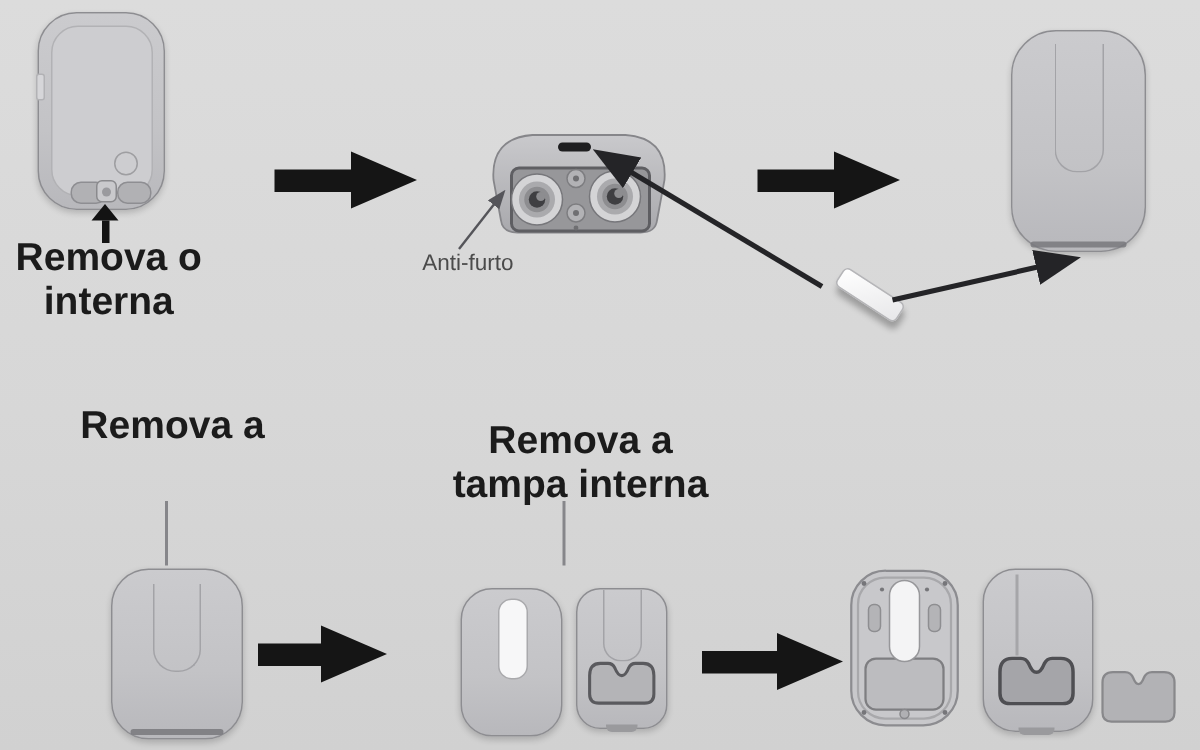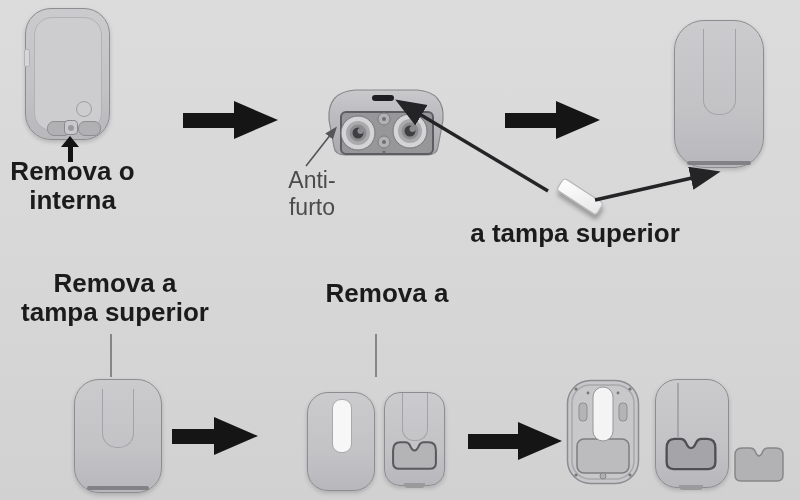--- a/index.html
+++ b/index.html
@@ -15,21 +15,21 @@
     border-top:19px solid transparent;border-bottom:19px solid transparent;}
 
   
   .uparrow{width:18px;height:26px;}
   .uparrow .head{width:0;height:0;margin:0 auto;border-bottom:11px solid #131313;
     border-left:9px solid transparent;border-right:9px solid transparent;}
   .uparrow .shaft{width:5px;height:15px;margin:0 auto;background:#131313;}
 
   
   .lbl{color:#1b1b1b;font-weight:bold;font-size:26px;line-height:29px;text-align:center;}
-  .lbl-muted{color:#4b4b4b;font-weight:normal;font-size:23px;text-align:center;}
+  .lbl-muted{color:#4b4b4b;font-weight:normal;font-size:15px;text-align:center;}
 
   
   .shell{background:linear-gradient(180deg,#cbcbce 0%,#c3c3c6 60%,#b8b8bc 100%);
     border:1px solid #8d8d91;box-shadow:0 2px 4px rgba(0,0,0,0.18);}
   .tab-outline{border:1.5px solid #a3a3a7;border-top:none;border-radius:0 0 15px 15px;}
   .bottom-edge{position:absolute;bottom:2px;left:14%;width:72%;height:4px;
     background:#78787c;border-radius:2px;opacity:.85;}
 
   
   .innerA{background:#cdcdd0;border:1px solid #b2b2b5;border-radius:18px;}
@@ -121,40 +121,39 @@
   </div>
 
   <div class="abs shell" style="left:674px;top:20px;width:88px;height:146px;border-radius:30px;">
     <div class="abs tab-outline" style="left:28px;top:8px;width:31px;height:85px;"></div>
     <div class="bottom-edge"></div>
   </div>
 
   <div class="abs tool" style="left:556px;top:189px;width:46px;height:13px;"></div>
 
   <div class="abs lbl" style="left:390px;top:219px;width:370px;">
-    <div>a tampa superior</div>
   </div>
 
   <div class="abs lbl" style="left:15px;top:269px;width:200px;">
     <div>Remova a</div>
-    <div>tampa superior</div>
   </div>
 
   <div class="abs shell" style="left:74px;top:379px;width:86px;height:112px;border-radius:25px;">
     <div class="abs tab-outline" style="left:27px;top:9px;width:30px;height:58px;"></div>
     <div class="bottom-edge"></div>
   </div>
 
   <div class="abs barrow" style="left:172px;top:417px;width:86px;height:38px;">
     <div class="shaft"></div>
     <div class="head"></div>
   </div>
 
   <div class="abs lbl" style="left:287px;top:279px;width:200px;">
     <div>Remova a</div>
+    <div>tampa interna</div>
   </div>
 
   <div class="abs shell" style="left:307px;top:392px;width:66px;height:97px;border-radius:21px;">
     <div class="abs window" style="left:24px;top:6px;width:18px;height:52px;"></div>
   </div>
 
   <div class="abs shell" style="left:384px;top:392px;width:59px;height:92px;border-radius:16px;">
     <div class="abs tab-outline" style="left:17px;top:0px;width:24px;height:47px;border-radius:0 0 12px 12px;"></div>
     <svg class="abs" style="left:4px;top:44px;" width="51" height="37" viewBox="0 0 50 36">
       <path d="M4,13 Q4,5 11,5 L16,5 Q19,5 20.5,8 Q22.5,13 25,13 Q27.5,13 29.5,8 Q31,5 34,5 L39,5 Q46,5 46,13 L46,25 Q46,31 40,31 L10,31 Q4,31 4,25 Z" fill="#b4b4b7" stroke="#5a5a5e" stroke-width="2"></path>

